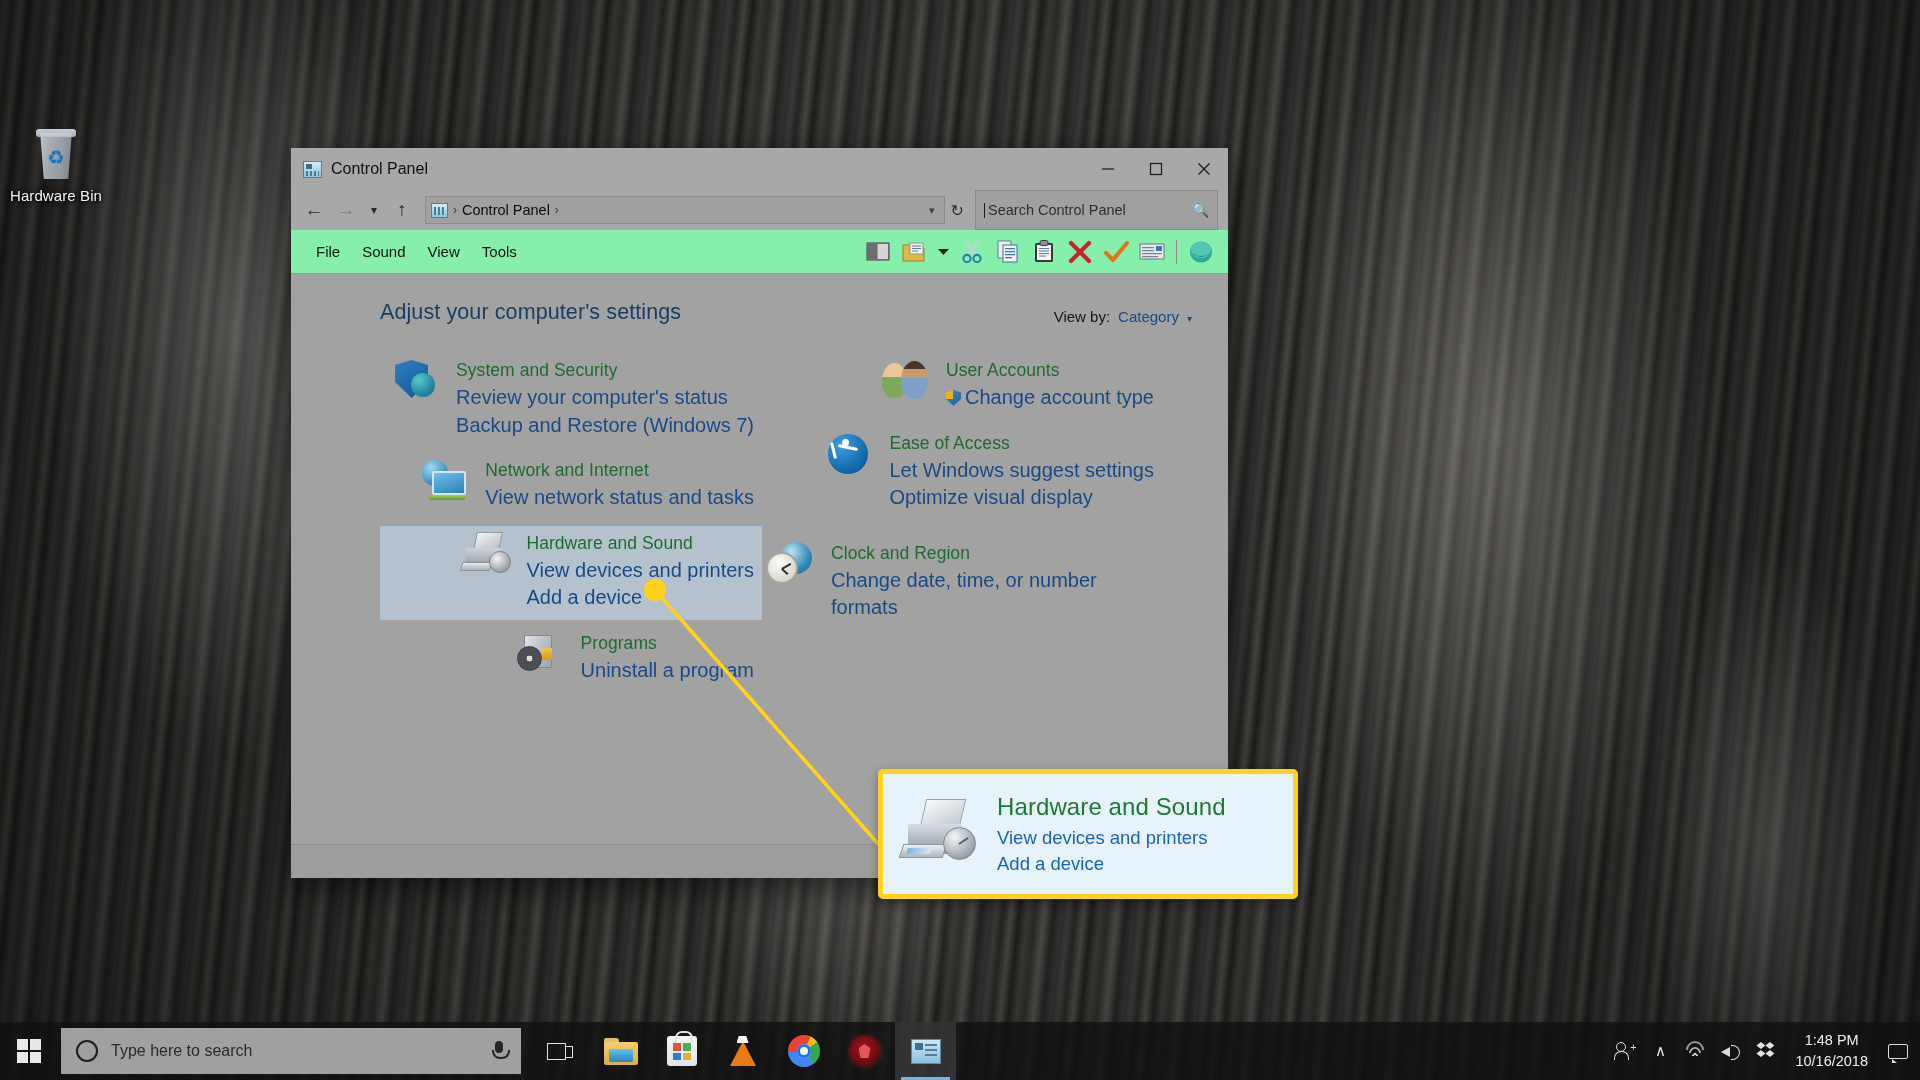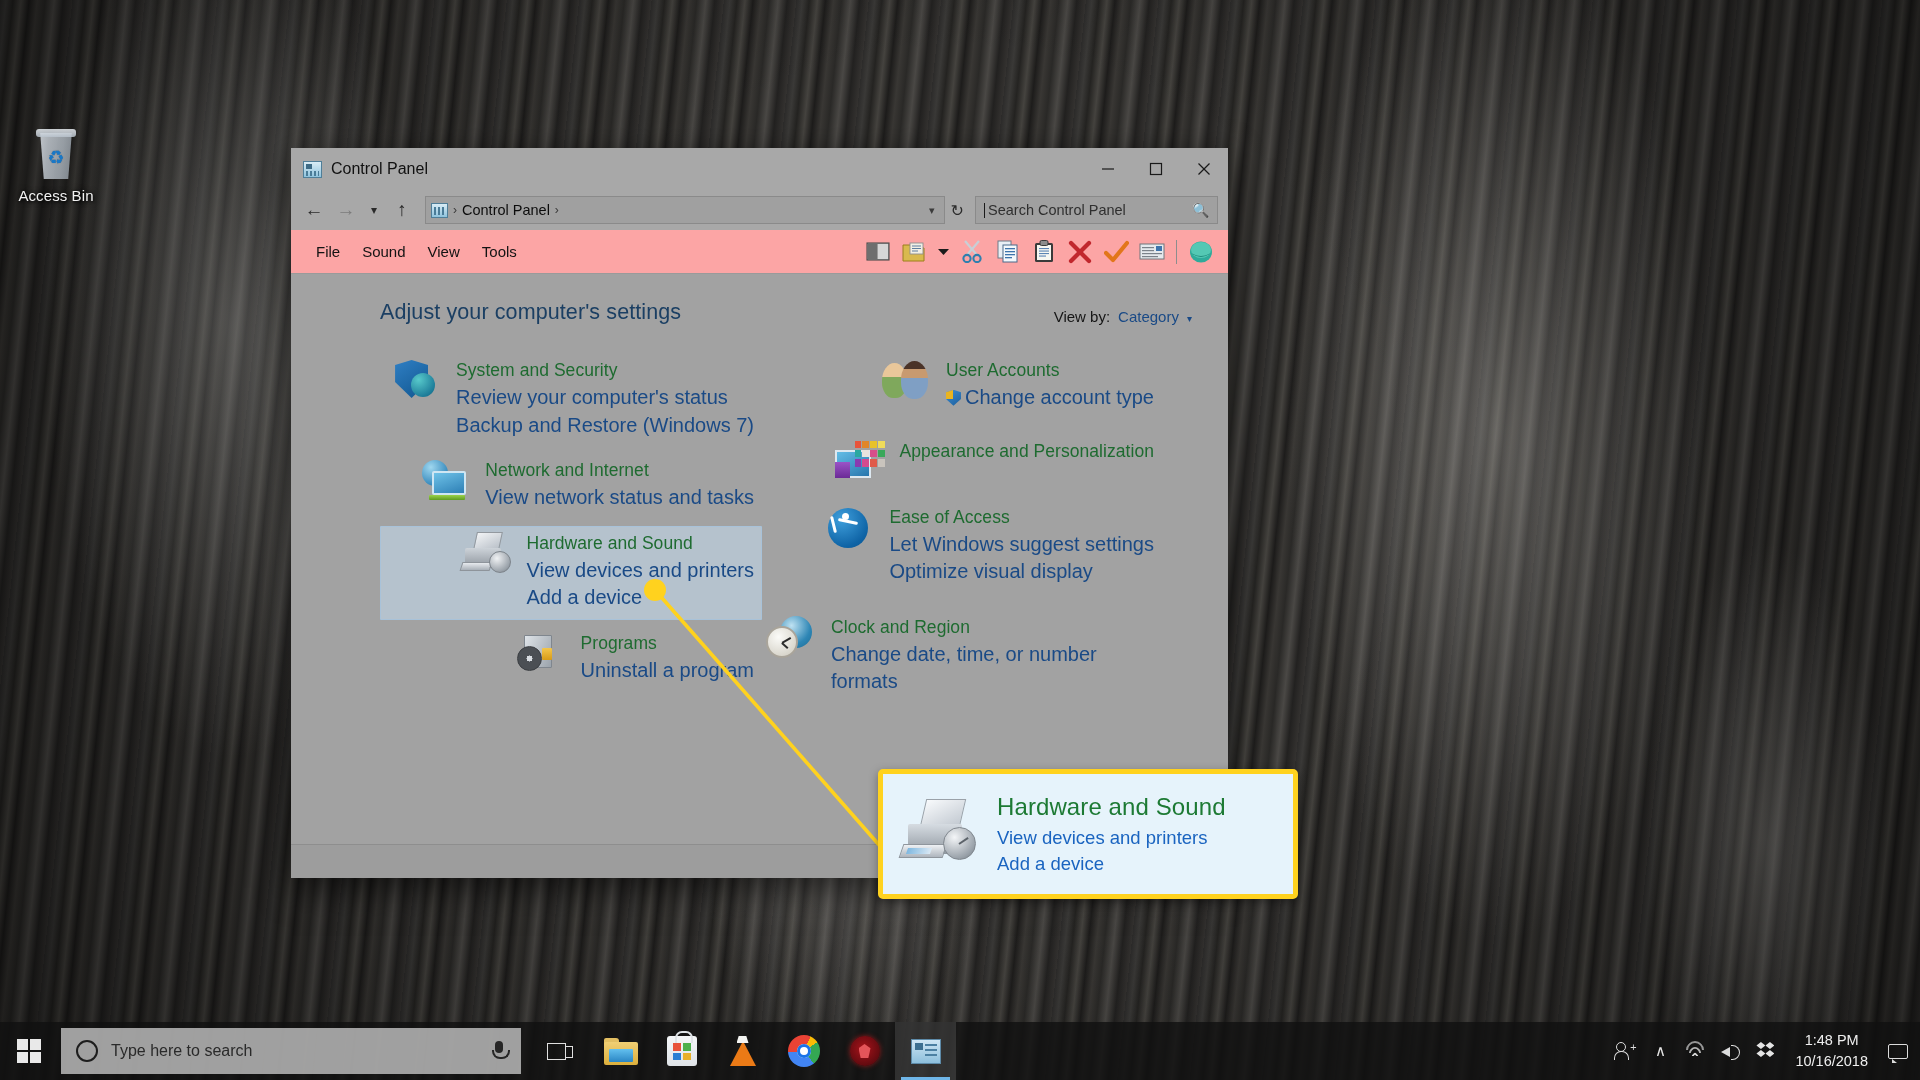--- a/index.html
+++ b/index.html
@@ -147,37 +147,37 @@
   .crumb-ico::after {
     content: ""; position: absolute; left: 2px; top: 3px; right: 2px; bottom: 2px;
     background: repeating-linear-gradient(90deg, #4a7c98 0 2px, transparent 2px 4px);
   }
   .crumb-sep { color: #3a3a3a; font-size: 12px; }
   .crumb-txt { color: #0c0c0c; }
   .crumb-spacer { flex: 1; }
   .crumb-v { color: #3b3b3b; font-size: 11px; padding: 0 5px; }
   .refresh { font-size: 16px; color: #2b2b2b; padding: 0 4px; }
   .searchbox {
-    width: 243px; height: 28px; margin-left: 5px;
+    width: 243px; height: 40px; margin-left: 5px;
     background: #a0a0a0; border: 1px solid #8a8a8a;
     display: flex; align-items: center;
     padding: 0 7px 0 8px;
     font-size: 14.5px; color: #2e2e2e;
   }
   .searchbox .caret {
     width: 1px; height: 15px; background: #1a1a1a; margin-right: 3px;
   }
   .searchbox .ph { flex: 1; color: #2f2f2f; }
   .searchbox .mag { font-size: 14px; color: #3a3a3a; }
 
   
   .menubar {
     height: 44px; flex: 0 0 44px;
     display: flex; align-items: center;
-    background: #fca5a5;
+    background: #86efac;
     padding: 0 10px 0 14px;
     border-bottom: 1px solid #9a9a9a;
   }
   .menuitem { font-size: 15px; padding: 0 11px; color: #131313; }
   .tbspacer { flex: 1; }
   .tbicons { display: flex; align-items: center; gap: 2px; }
   .tbbtn {
     width: 34px; height: 32px;
     display: flex; align-items: center; justify-content: center;
   }
@@ -639,21 +639,21 @@
 <body>
 
 <div id="desktop">
 
   <div id="recycle-bin">
     <div class="rb-glyph">
       <div class="rb-body"></div>
       <div class="rb-lid"></div>
       <div class="rb-sym">♻</div>
     </div>
-    <div class="label">Access Bin</div>
+    <div class="label">Hardware Bin</div>
   </div>
 
   <div id="cp-window">
 
     <div class="titlebar">
       <span class="cp-titleicon"></span>
       <span class="title">Control Panel</span>
       <div class="wctrls">
         <div class="wctrl">
           <svg width="14" height="12" viewBox="0 0 14 12">
@@ -864,43 +864,20 @@
             </div>
             <div class="texts">
               <div class="head">User Accounts</div>
               <div class="sub inl">
                 <span class="shield-mini"></span>
                 <span>Change account type</span>
               </div>
             </div>
           </div>
 
-          <div class="cat" style="margin-top:14px;">
-            <div class="icon">
-              <div class="ic-appear-mon"></div>
-              <div class="ic-appear-purple"></div>
-              <div class="ic-appear-swatch">
-                <i style="background:#e8533a"></i>
-                  <i style="background:#e0862a"></i>
-                  <i style="background:#e8c22a"></i>
-                  <i style="background:#f0dc5a"></i>
-                <i style="background:#2aa8a0"></i>
-                  <i style="background:#e8e4de"></i>
-                  <i style="background:#d64f8a"></i>
-                  <i style="background:#3aa85a"></i>
-                <i style="background:#8a3ab0"></i>
-                  <i style="background:#d44a8e"></i>
-                  <i style="background:#e05a4a"></i>
-                  <i style="background:#c9c4bd"></i>
-              </div>
-            </div>
-            <div class="texts">
-              <div class="head">Appearance and Personalization</div>
-            </div>
-          </div>
 
           <div class="cat" style="margin-top:6px;">
             <div class="icon">
               <div class="ic-ease"></div>
               <div class="ic-ease-fig"></div>
               <div class="ic-ease-leg"></div>
             </div>
             <div class="texts">
               <div class="head">Ease of Access</div>
               <div class="sub">Let Windows suggest settings</div>

